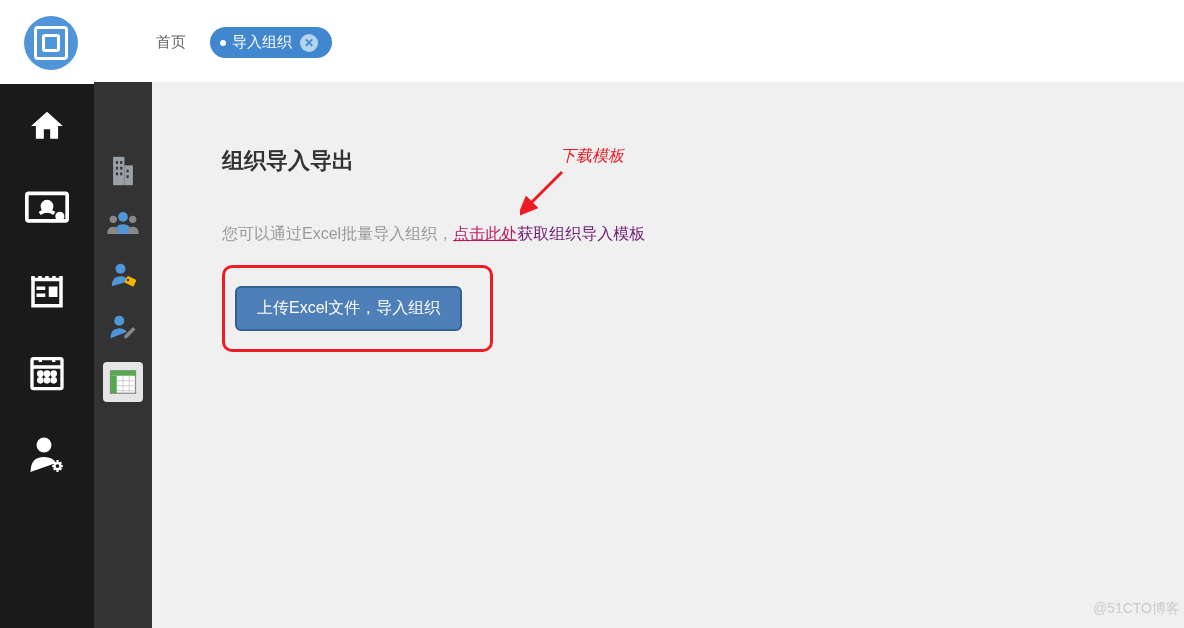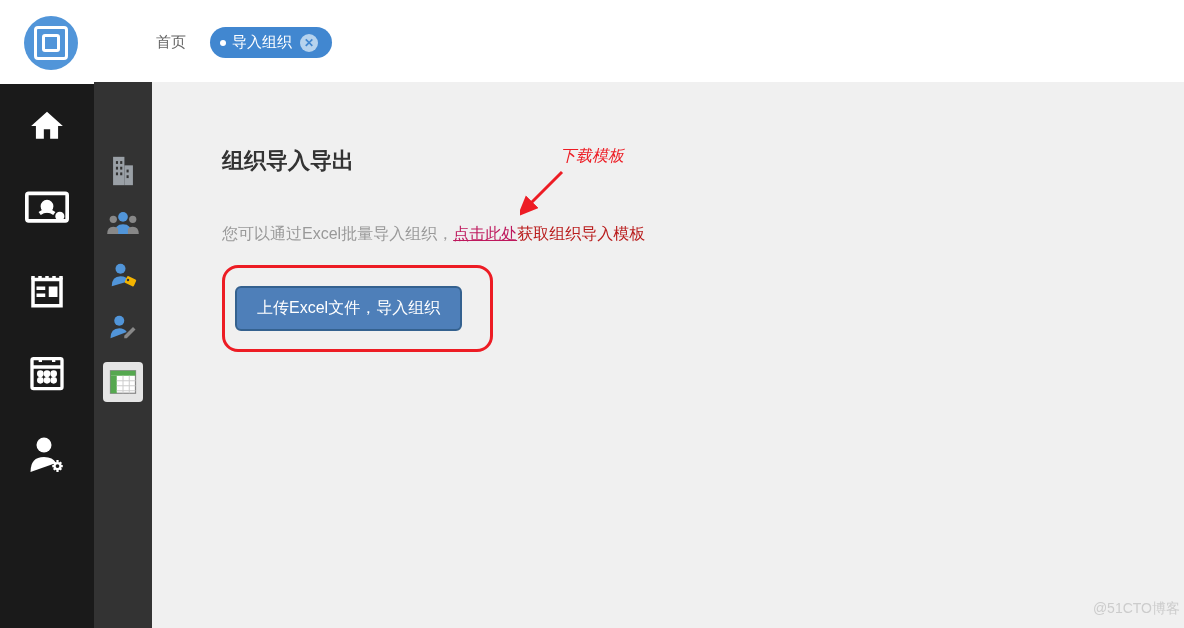--- a/index.html
+++ b/index.html
@@ -169,35 +169,35 @@
       font-size: 16px;
       color: #999;
       margin-bottom: 20px;
     }
     .hint-link {
       color: #be185d;
       text-decoration: underline;
       cursor: pointer;
     }
     .hint-after {
-      color: #b91c1c;
+      color: #701a75;
     }
     .btn-primary {
       background: #4e7fb9;
       color: #fff;
       border: 2px solid #34618f;
       border-radius: 6px;
       padding: 10px 20px;
       font-size: 16px;
       cursor: pointer;
       display: inline-block;
     }
     .upload-box {
       border: 3px solid #ed1c24;
-      border-radius: 16px;
+      border-radius: 10px;
       padding: 18px 28px 18px 10px;
       display: inline-block;
       margin-bottom: 64px;
     }
     .export-btn-wrap {
       padding-left: 10px;
     }
     
     .annotation {
       position: absolute;

